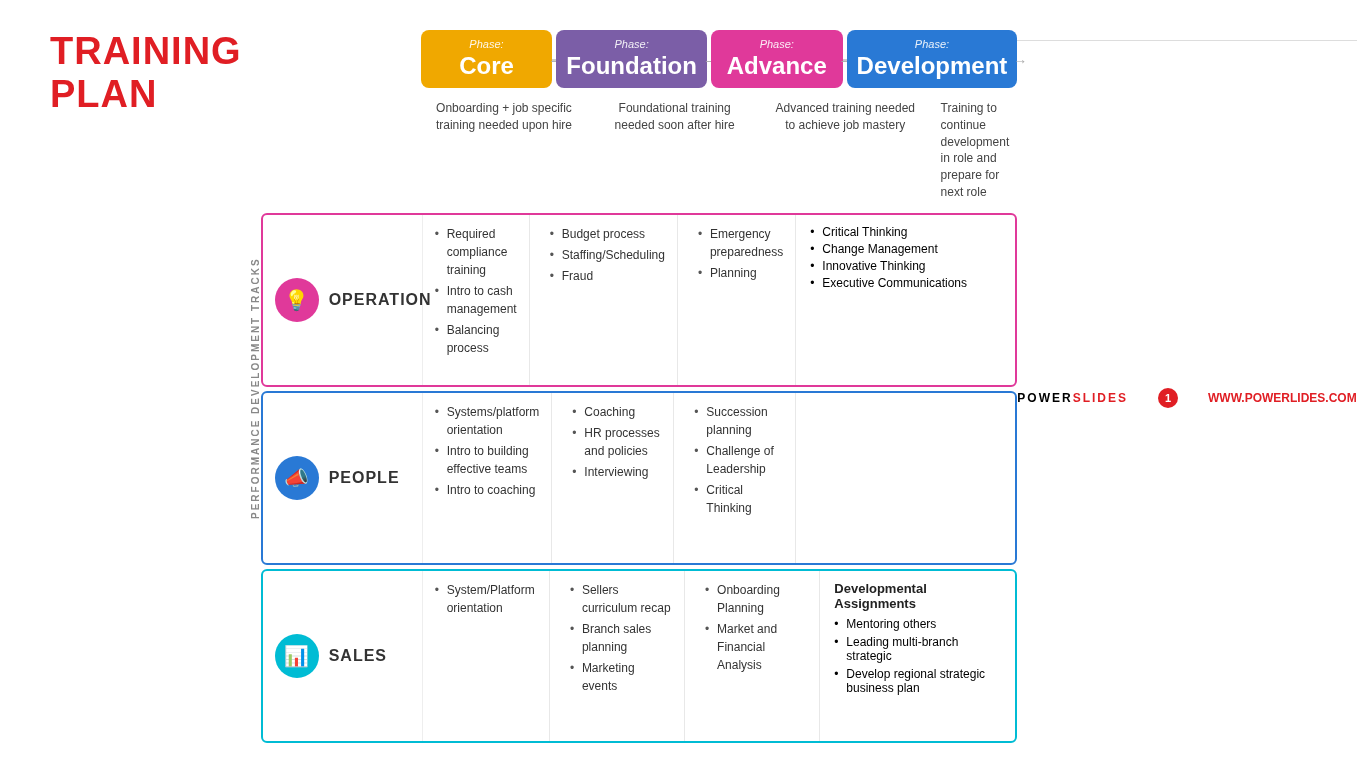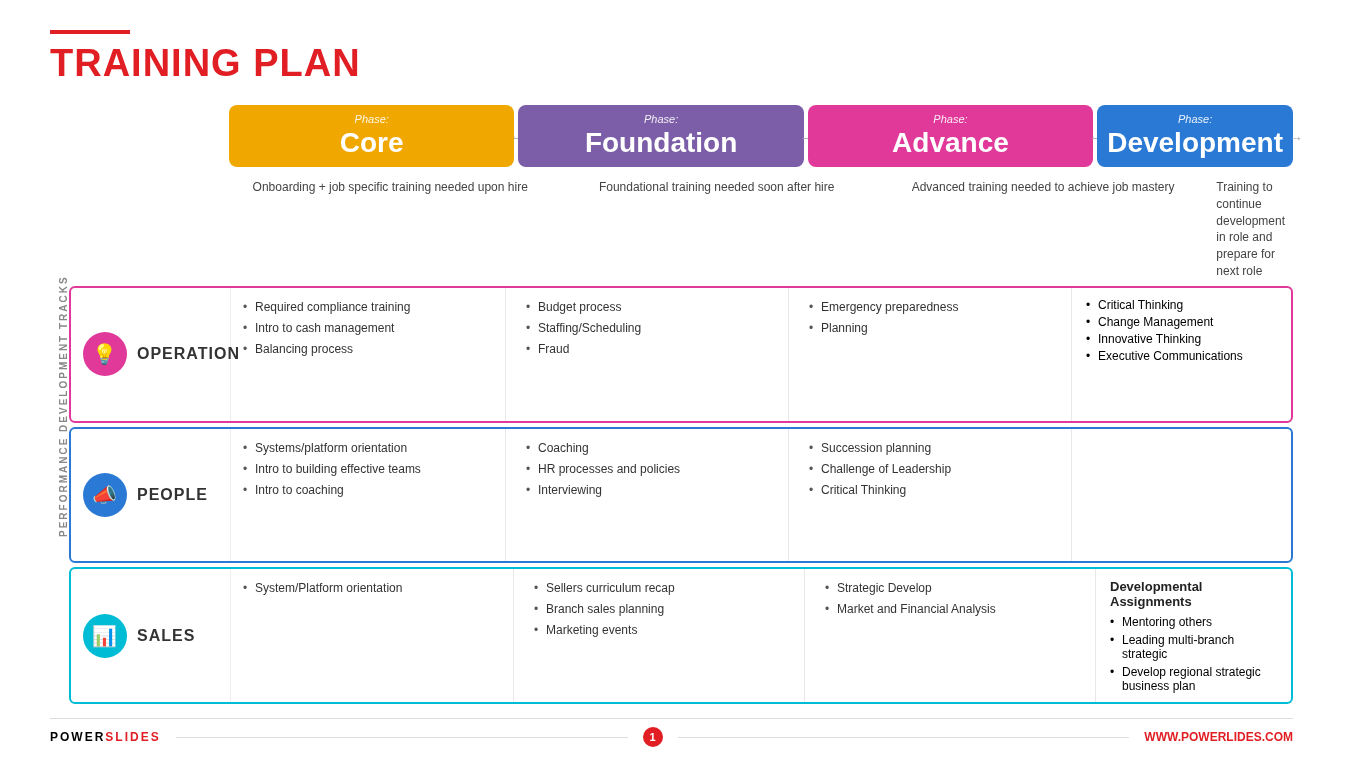--- a/index.html
+++ b/index.html
@@ -8,23 +8,23 @@
       background: #fff;
       width: 1365px;
       height: 767px;
       overflow: hidden;
       position: relative;
     }
     .page {
       width: 1365px;
       height: 767px;
       background: #fff;
-      padding: 30px 72px 20px 50px;
-      display: flex;
-      flex-direction: column;
+      padding: 30px 30px 20px 50px;
+      display: flex;
+      flex-direction: row;
     }
     .header-line {
       width: 80px;
       height: 4px;
       background: #e01e24;
       margin-bottom: 8px;
     }
     .title {
       font-size: 38px;
       font-weight: 900;
@@ -97,32 +97,32 @@
       z-index: 10;
     }
     .phase-box:last-child::after { display: none; }
     .phase-box .phase-label {
       font-style: italic;
       font-size: 11px;
       opacity: 0.9;
       margin-bottom: 2px;
     }
     .phase-box .phase-name {
-      font-size: 28px;
+      font-size: 24px;
       font-weight: 800;
     }
     .phase-core { background: #f0a800; }
     .phase-foundation { background: #7b5ea7; }
     .phase-advance { background: #e0399a; }
     .phase-development { background: #2979d5; }
 
     
     .desc-row {
       display: flex;
-      margin-bottom: 2px;
+      margin-bottom: 8px;
     }
     .desc-spacer {
       width: 160px;
       flex-shrink: 0;
     }
     .desc-cell {
       flex: 1;
       font-size: 12px;
       color: #444;
       text-align: center;
@@ -423,21 +423,21 @@
             </div>
             <div class="track-cell">
               <ul>
                 <li>Sellers curriculum recap</li>
                 <li>Branch sales planning</li>
                 <li>Marketing events</li>
               </ul>
             </div>
             <div class="track-cell">
               <ul>
-                <li>Strategic Develop</li>
+                <li>Onboarding Planning</li>
                 <li>Market and Financial Analysis</li>
               </ul>
             </div>
           </div>
           <div style="width:196px; flex-shrink:0; padding:10px 14px; font-size:12px; border-left:1px solid #e8e8e8;">
             <div class="dev-section-title">Developmental Assignments</div>
             <ul class="dev-list">
               <li>Mentoring others</li>
               <li>Leading multi-branch strategic</li>
               <li>Develop regional strategic business plan</li>

